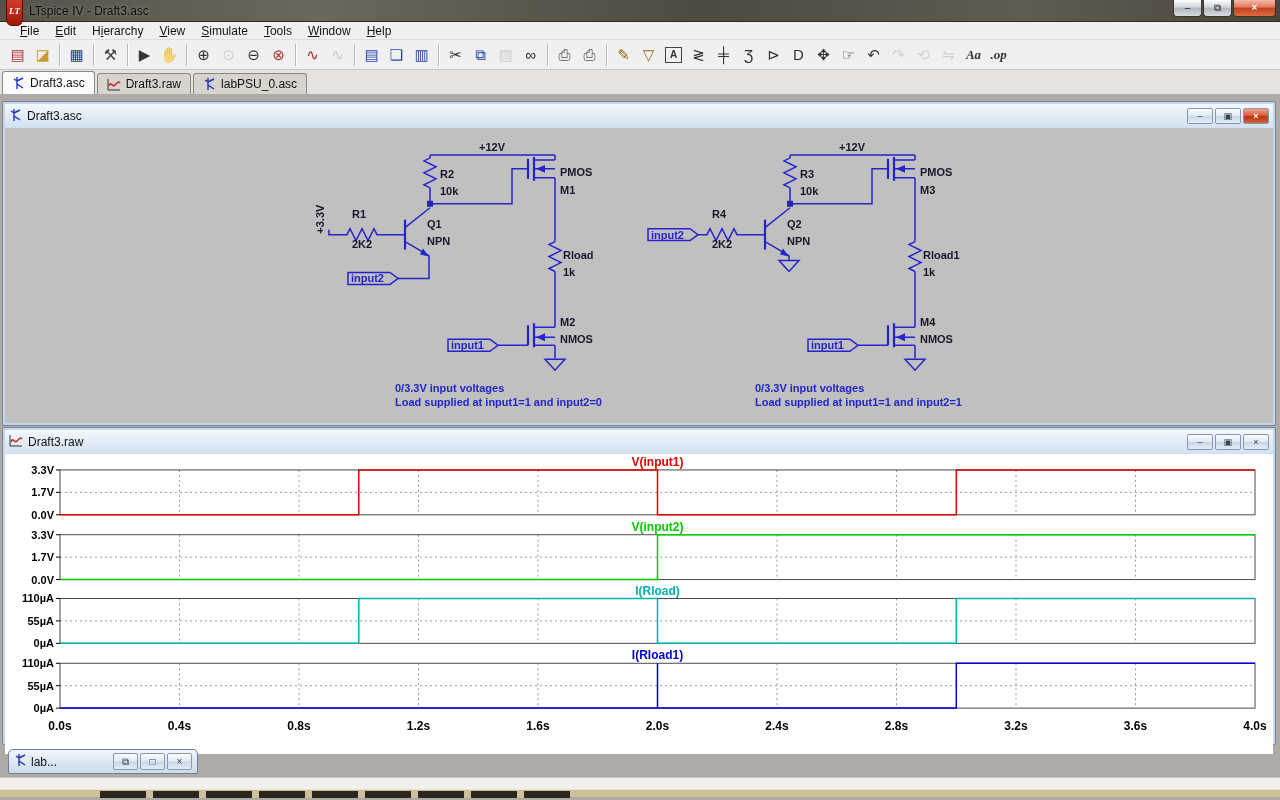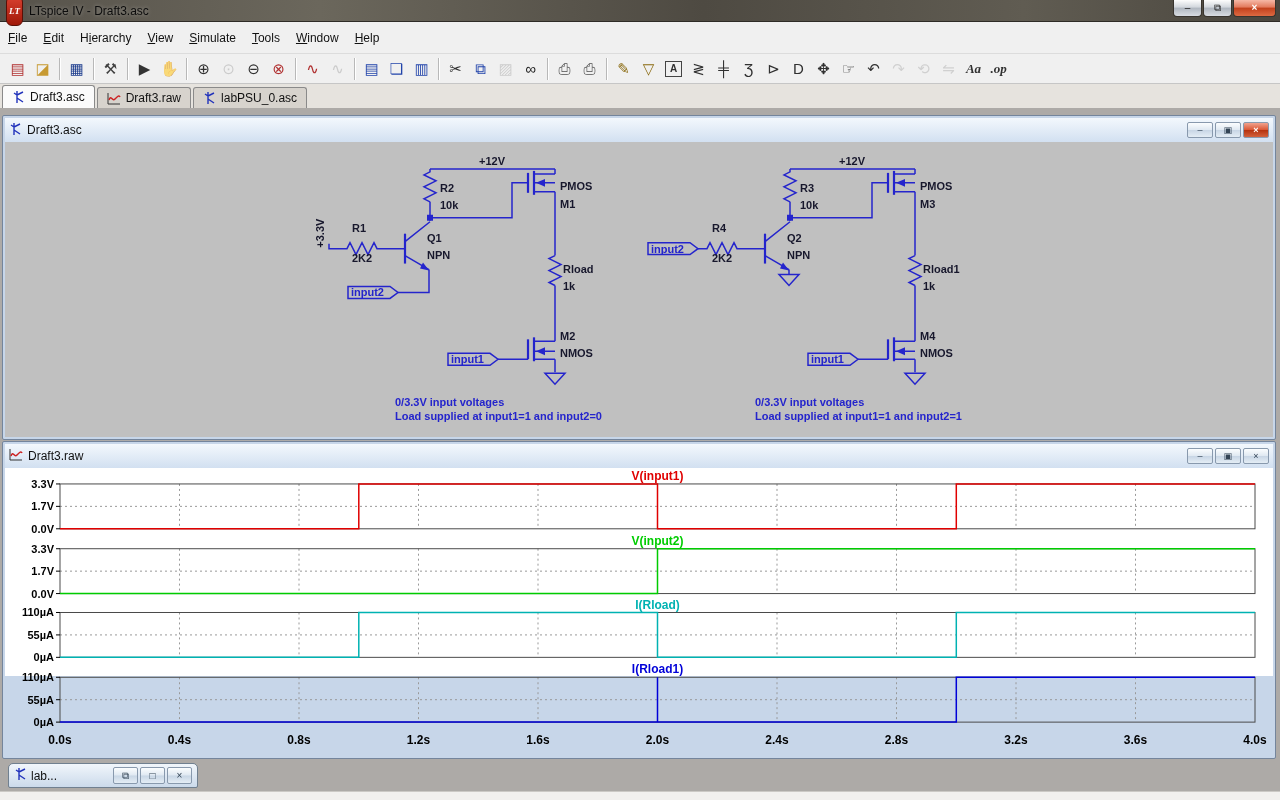--- a/index.html
+++ b/index.html
@@ -14,21 +14,21 @@
     font:italic bold 9px "Liberation Serif",serif; display:flex; align-items:center; justify-content:center;
     border-radius:6px; border:1px solid #5a0f06; }
   .apptitle { margin-left:6px; font-size:12px; color:#0c0c0c; text-shadow:0 0 4px rgba(255,255,255,.4); }
   .winbtns { position:absolute; right:4px; top:0; display:flex; gap:1px; }
   .wbtn { width:29px; height:17px; border:1px solid #38342e; border-top:none; border-radius:0 0 4px 4px;
     background:linear-gradient(#fdfdfd,#d2d7dd 45%,#afb6bf 50%,#d8dce2); color:#222;
     display:flex; align-items:center; justify-content:center; font-size:10px; line-height:1; }
   .wbtn.close { width:43px; background:linear-gradient(#f6b8a6,#e2795c 45%,#c2401c 50%,#de6a42); color:#fff; font-weight:bold; }
 
   
-  .menubar { height:32px; background:#f0f0f0; display:flex; align-items:center; padding-left:0;
+  .menubar { height:18px; background:#f0f0f0; display:flex; align-items:center; padding-left:12px;
     font-size:12px; border-bottom:1px solid #dcdcdc; }
   .menu-item { padding:2px 8px; color:#111; }
 
   
   .toolbar { height:30px; background:#f0f0f0; display:flex; align-items:center; padding-left:5px;
     border-bottom:1px solid #c6c6c6; }
   .ticon { width:23px; height:24px; display:flex; align-items:center; justify-content:center;
     font-size:15px; line-height:1; margin:0 1px; }
   .ticon.boxed { width:17px; height:16px; border:1px solid #444; font-size:10px; font-weight:bold; margin:0 4px; }
   .ticon.serif { font-family:"Liberation Serif",serif; font-style:italic; font-size:13px; font-weight:bold;text-align:right; }
@@ -47,21 +47,21 @@
   .child { position:absolute; border:1px solid #74859c; background:#c7d6e9; border-radius:2px; }
   .cframe { margin:2px; }
   .ctitle { height:24px; display:flex; align-items:center; padding:0 4px; gap:5px;
     background:linear-gradient(#f3f8fd,#d2e0f1); font-size:12px; color:#101010; }
   .cbtns { margin-left:auto; display:flex; gap:2px; }
   .cbtn { width:26px; height:16px; border:1px solid #8899ad; border-radius:2px; color:#334455;
     background:linear-gradient(#fbfdfe,#e0e9f2 48%,#c8d6e5 52%,#e4edf5); display:flex; align-items:center;
     justify-content:center; font-size:9px; line-height:1; }
   .cbtn.close-red { background:linear-gradient(#f1a28e,#da5836 48%,#b5330f 52%,#d3613c); color:#fff; font-weight:bold; }
   .schem-canvas { background:#c0c0c0; width:1268px; height:295px; }
-  .plot-canvas { background:#ffffff; width:1268px; height:208px; }
+  .plot-canvas { background:#ffffff; width:1268px; height:300px; }
 
   
   .sch-txt { font:bold 11px "Liberation Sans",sans-serif; fill:#17172c; }
   .sch-note { font:bold 11px "Liberation Sans",sans-serif; fill:#2424cc; }
   .sch-flagtxt { font:bold 11px "Liberation Sans",sans-serif; fill:#2424cc; }
 
   
   .minwin { position:absolute; left:8px; top:655px; width:190px; height:25px; border:1px solid #708090;
     border-radius:5px 5px 2px 2px; background:linear-gradient(#f1f6fb,#cbdaeb); display:flex; align-items:center;
     padding:0 5px; gap:4px; font-size:12px; color:#111; }

